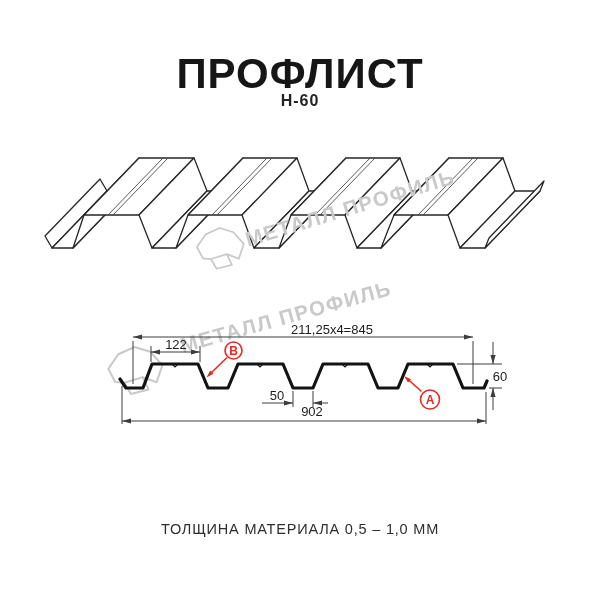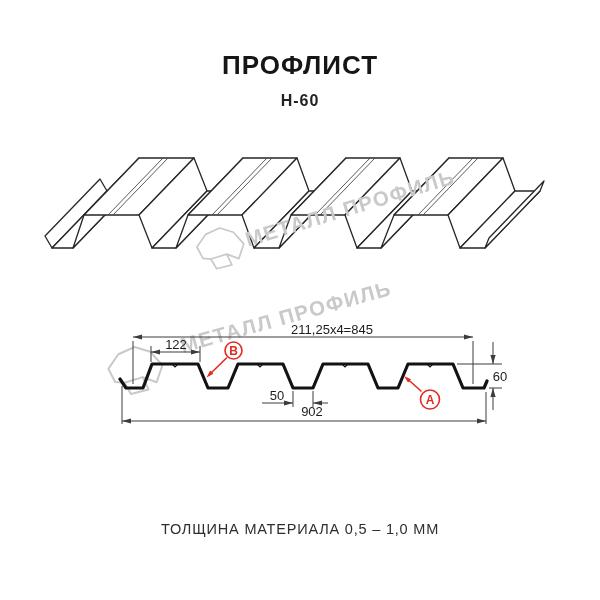--- a/index.html
+++ b/index.html
@@ -1,20 +1,20 @@
 <!DOCTYPE html>
 <html><head>
 <meta charset="utf-8">
 <style>
   html,body{margin:0;padding:0;background:#fff;}
   #page{position:relative;width:600px;height:600px;background:#fff;overflow:hidden;
         font-family:"Liberation Sans",sans-serif;}
   .abs{position:absolute;}
   #title{left:0;top:50px;width:600px;text-align:center;
-         font-size:26px;font-weight:700;letter-spacing:1px;color:#161616;}
+         font-size:42px;font-weight:700;letter-spacing:1px;color:#161616;}
   #subtitle{left:0;top:92px;width:600px;text-align:center;
             font-size:16px;font-weight:700;letter-spacing:1px;color:#222;}
   #footer{left:0;top:521px;width:600px;text-align:center;
           font-size:14.5px;font-weight:400;letter-spacing:0.8px;color:#2e2e2e;}
   svg.layer{position:absolute;left:0;top:0;pointer-events:none;}
   .wm{position:absolute;color:#c9c9c9;font-weight:700;font-size:20.5px;
       letter-spacing:1.5px;white-space:nowrap;}
   #wm1-text{left:246px;top:228px;transform:rotate(-17deg);transform-origin:0 50%;}
   #wm2-text{left:181px;top:334px;transform:rotate(-15.5deg);transform-origin:0 50%;}
   #wm1-logo{left:195px;top:226px;transform:rotate(-8deg);}

